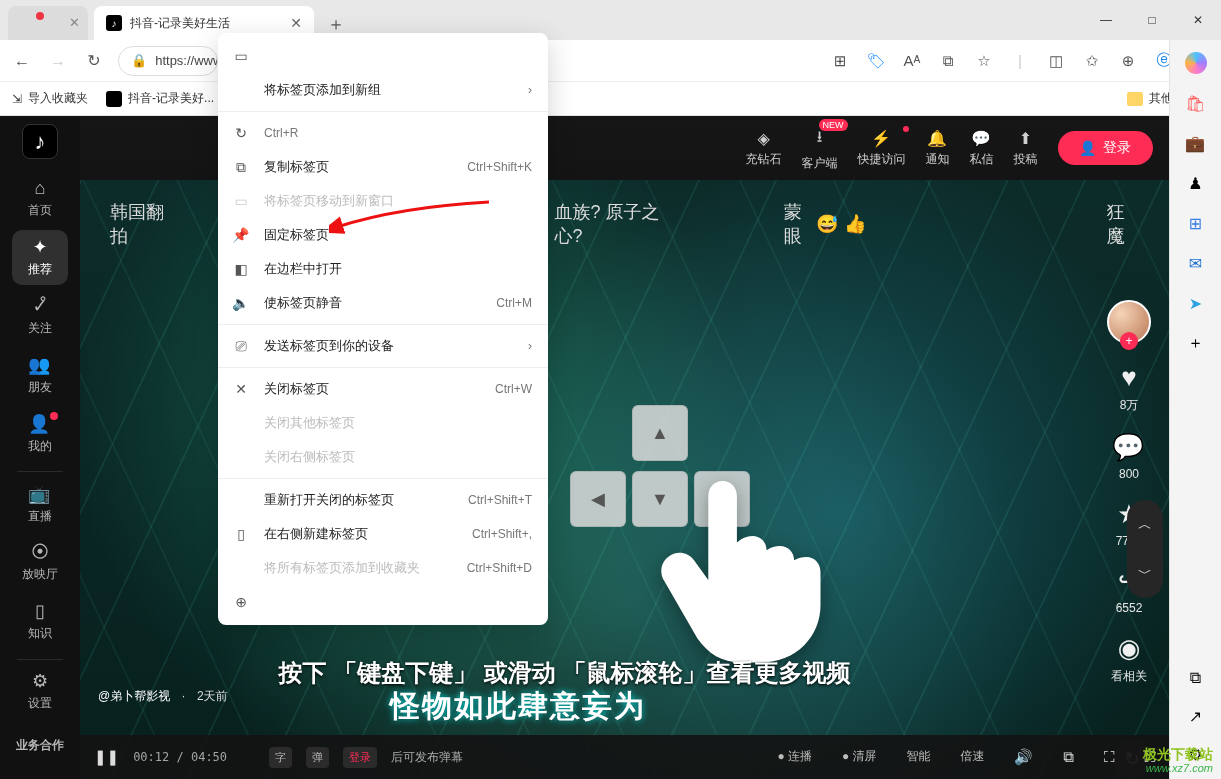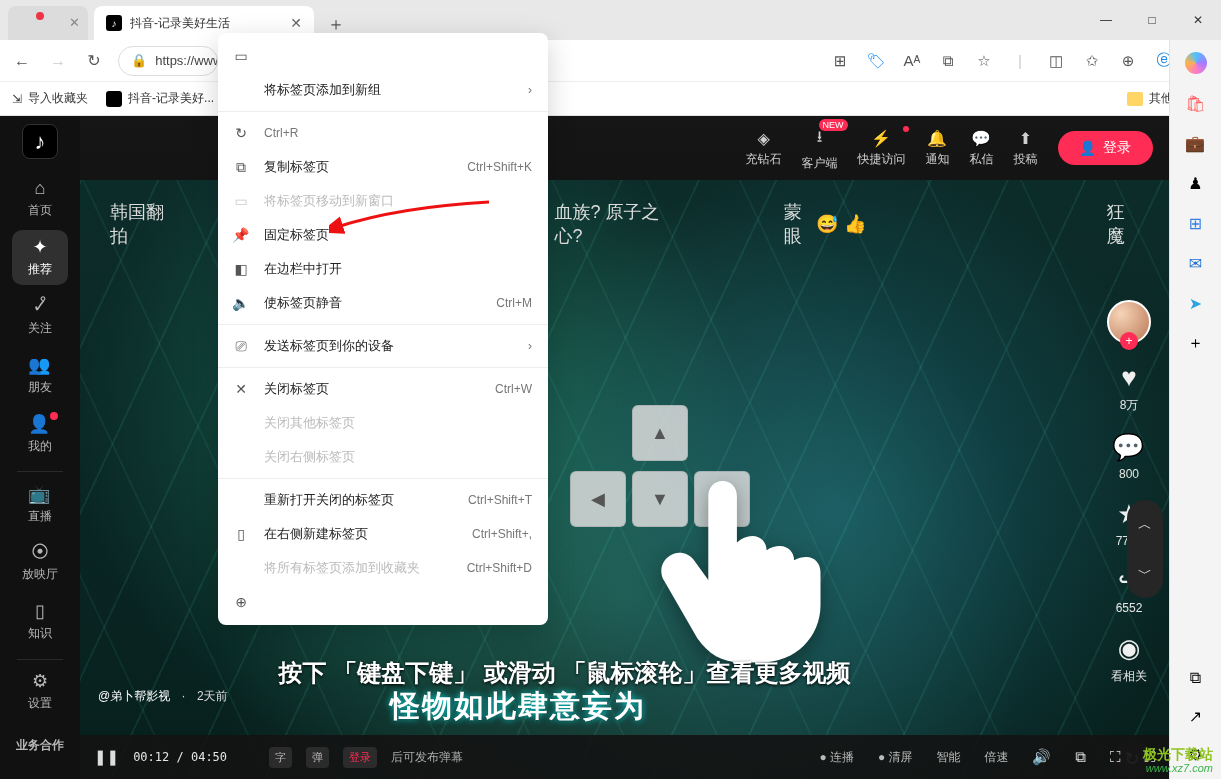--- a/index.html
+++ b/index.html
@@ -106,25 +106,25 @@
 .cap2 { font-size:16px; margin-top:10px; text-shadow:0 1px 3px #000; }
 .bigline { position:absolute; left:310px; bottom:52px; font-size:30px; color:#fff; font-weight:700; text-shadow:0 0 6px #09d3d3,0 0 2px #000; letter-spacing:2px; z-index:2; }
 .userline { position:absolute; left:18px; bottom:74px; color:#ddd; font-size:12px; z-index:3; }
 .userline .u { color:#fff; }
 .userline .dot { margin:0 8px; }
 .descline { position:absolute; left:18px; bottom:50px; color:#ccc; font-size:13px; z-index:3; }
 
 
 .pbar { position:absolute; left:0; right:0; bottom:0; height:44px; background:rgba(20,20,20,.92); display:flex; align-items:center; padding:0 14px; gap:14px; color:#bbb; font-size:12px; z-index:4; }
 .pbar .pico { font-size:15px; color:#ddd; }
-.ttime { color:#e5e5e5; font-family:Consolas,monospace; font-size:12px; }
+.ttime { color:#a3a3a3; font-family:Consolas,monospace; font-size:12px; }
 .chip { background:#2b2b2b; border-radius:4px; padding:3px 6px; font-size:11px; color:#bbb; }
 .chip.red { color:#ff2c55; }
 .danmu { color:#aaa; }
-.pbar .rcluster { margin-left:auto; display:flex; gap:24px; align-items:center; }
+.pbar .rcluster { margin-left:auto; display:flex; gap:30px; }
 .refreshfab { position:absolute; right:18px; top:560px; width:38px; height:38px; border-radius:50%; background:#2d2d2d; display:flex; align-items:center; justify-content:center; color:#bbb; font-size:18px; z-index:3; }
 
 
 .vchev { position:absolute; right:6px; top:320px; width:36px; height:98px; background:#262626; border-radius:18px; display:flex; flex-direction:column; align-items:center; justify-content:space-around; color:#ddd; font-size:14px; z-index:3; }
 
 
 .wmark { position:absolute; right:8px; bottom:4px; z-index:300; font-size:11px; text-align:right; line-height:14px; }
 .wmark .l1 { color:#2aa1e8; font-weight:700; font-size:14px; }
 .wmark .l1 span { color:#8fc31f; }
 .wmark .l2 { color:#3ab54a; font-style:italic; }

